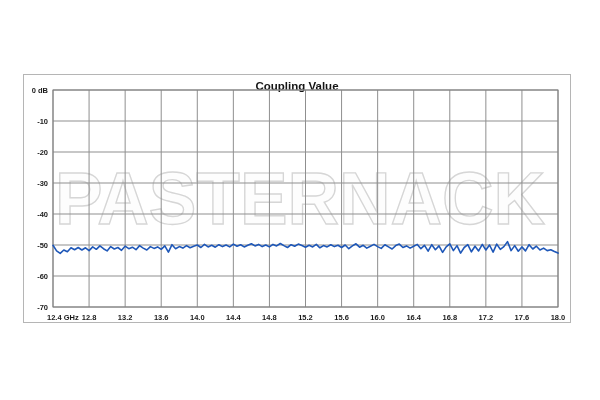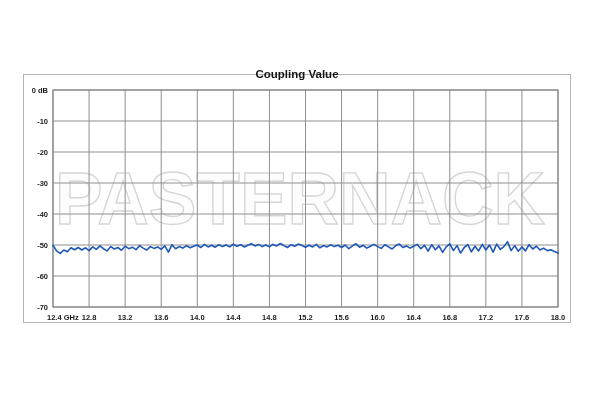--- a/index.html
+++ b/index.html
@@ -3,21 +3,21 @@
 <meta charset="utf-8">
 <style>
   html, body { margin: 0; padding: 0; background: #ffffff; }
   body { width: 600px; height: 400px; position: relative; overflow: hidden;
          font-family: "Liberation Sans", sans-serif; }
   .chart-frame {
     position: absolute; left: 23px; top: 74px; width: 546px; height: 247px;
     border: 1px solid #b5b5b5; background: #ffffff;
   }
   .chart-title {
-    position: absolute; left: 23px; top: 68px; width: 548px;
+    position: absolute; left: 23px; top: 80px; width: 548px;
     text-align: center; font-size: 11.5px; font-weight: 600; color: #141414;
   }
   svg.chart-canvas { position: absolute; left: 0; top: 0; }
   svg text { font-family: "Liberation Sans", sans-serif; }
   .tick-label { font-size: 7.5px; font-weight: 700; fill: #1a1a1a; }
   .watermark-text {
     font-size: 75px; font-weight: 700; fill: #fdfdfd;
     stroke: #d6d6d6; stroke-width: 1.4px;
   }
 </style>

